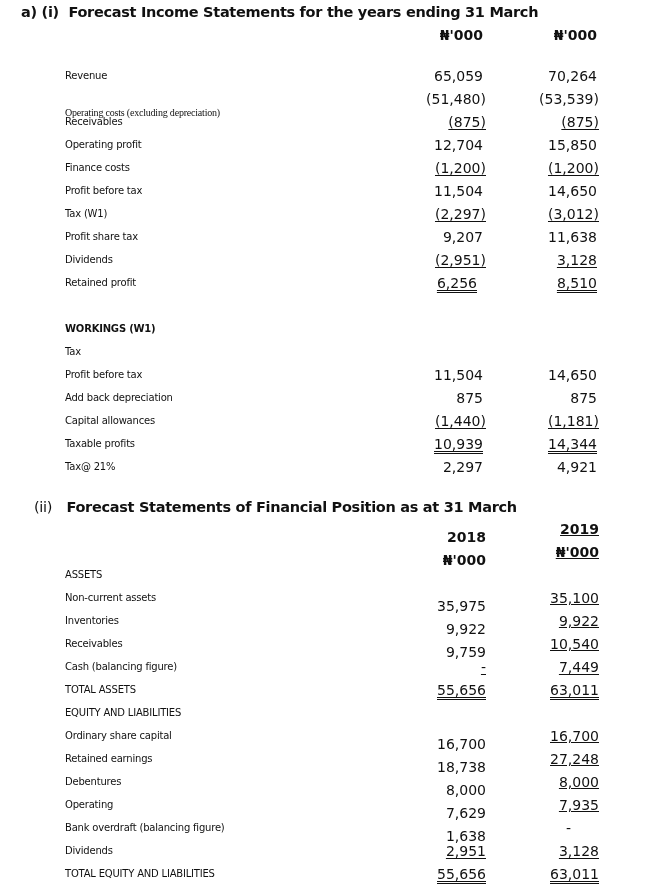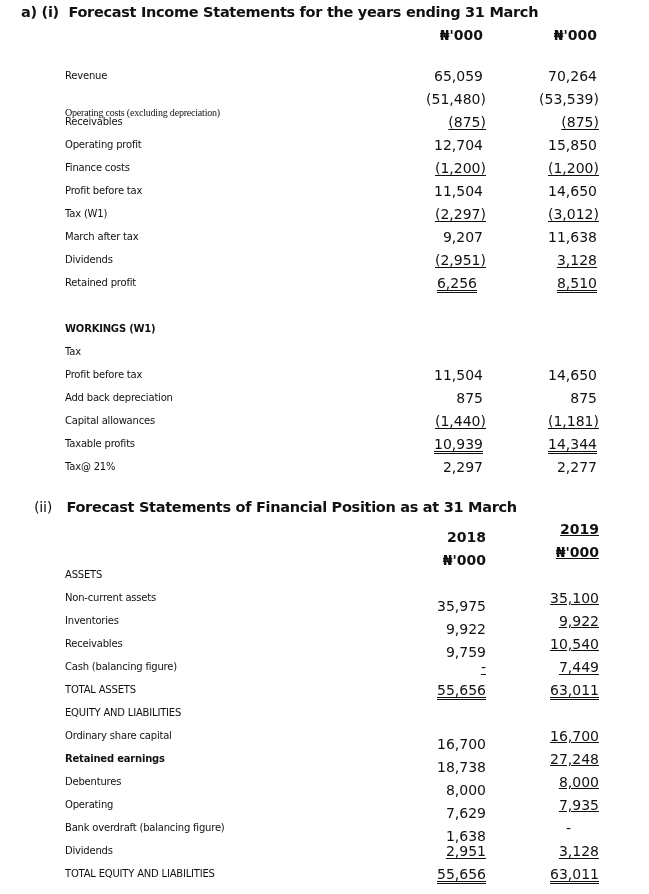--- a/index.html
+++ b/index.html
@@ -49,21 +49,21 @@
   <div class="abs num u" style="top:159px; right:50px;">(1,200)</div>
 
   <div class="abs lbl" style="top:182px;">Profit before tax</div>
   <div class="abs num c1" style="top:182px;">11,504</div>
   <div class="abs num c2" style="top:182px;">14,650</div>
 
   <div class="abs lbl" style="top:205px;">Tax (W1)</div>
   <div class="abs num u" style="top:205px; right:163px;">(2,297)</div>
   <div class="abs num u" style="top:205px; right:50px;">(3,012)</div>
 
-  <div class="abs lbl" style="top:228px;">March after tax</div>
+  <div class="abs lbl" style="top:228px;">Profit share tax</div>
   <div class="abs num c1" style="top:228px;">9,207</div>
   <div class="abs num c2" style="top:228px;">11,638</div>
 
   <div class="abs lbl" style="top:251px;">Dividends</div>
   <div class="abs num u" style="top:251px; right:163px;">(2,951)</div>
   <div class="abs num u" style="top:251px; right:52px;">3,128</div>
 
   <div class="abs lbl" style="top:274px;">Retained profit</div>
   <div class="abs num uu" style="top:274px; right:172px;">6,256</div>
   <div class="abs num uu" style="top:274px; right:52px;">8,510</div>
@@ -84,21 +84,21 @@
   <div class="abs lbl" style="top:412px;">Capital allowances</div>
   <div class="abs num u" style="top:412px; right:163px;">(1,440)</div>
   <div class="abs num u" style="top:412px; right:50px;">(1,181)</div>
 
   <div class="abs lbl" style="top:435px;">Taxable profits</div>
   <div class="abs num uu" style="top:435px; right:166px;">10,939</div>
   <div class="abs num uu" style="top:435px; right:52px;">14,344</div>
 
   <div class="abs lbl" style="top:458px;">Tax@ 21%</div>
   <div class="abs num c1" style="top:458px;">2,297</div>
-  <div class="abs num c2" style="top:458px;">2,277</div>
+  <div class="abs num c2" style="top:458px;">4,921</div>
 </div>
 
 <div class="abs title" style="left:34px; top:498px;">
   <span style="font-weight:normal;">(ii)</span>&nbsp;&nbsp;
   <span>Forecast Statements of Financial Position as at 31 March</span>
 </div>
 <div class="abs num bold c1b" style="top:520px;">2018</div>
 <div class="abs num bold c2b" style="top:520px;">2019</div>
 <div class="abs num bold c1b" style="top:543px;">₦'000</div>
 <div class="abs num bold c2b" style="top:543px;">₦'000</div>
@@ -125,21 +125,21 @@
   <div class="abs lbl" style="top:681px;">TOTAL ASSETS</div>
   <div class="abs num uu" style="top:681px; right:163px;">55,656</div>
   <div class="abs num uu" style="top:681px; right:50px;">63,011</div>
 
   <div class="abs lbl" style="top:704px;">EQUITY AND LIABILITIES</div>
 
   <div class="abs lbl" style="top:727px;">Ordinary share capital</div>
   <div class="abs num c1b" style="top:727px;">16,700</div>
   <div class="abs num c2b" style="top:727px;">16,700</div>
 
-  <div class="abs lbl" style="top:750px;font-weight:bold;">Retained earnings</div>
+  <div class="abs lbl" style="top:750px;">Retained earnings</div>
   <div class="abs num c1b" style="top:750px;text-align:center;">18,738</div>
   <div class="abs num c2b" style="top:750px;">27,248</div>
 
   <div class="abs lbl" style="top:773px;">Debentures</div>
   <div class="abs num c1b" style="top:773px;">8,000</div>
   <div class="abs num c2b" style="top:773px;">8,000</div>
 
   <div class="abs lbl" style="top:796px;">Operating</div>
   <div class="abs num c1b" style="top:796px;">7,629</div>
   <div class="abs num c2b" style="top:796px;">7,935</div>

